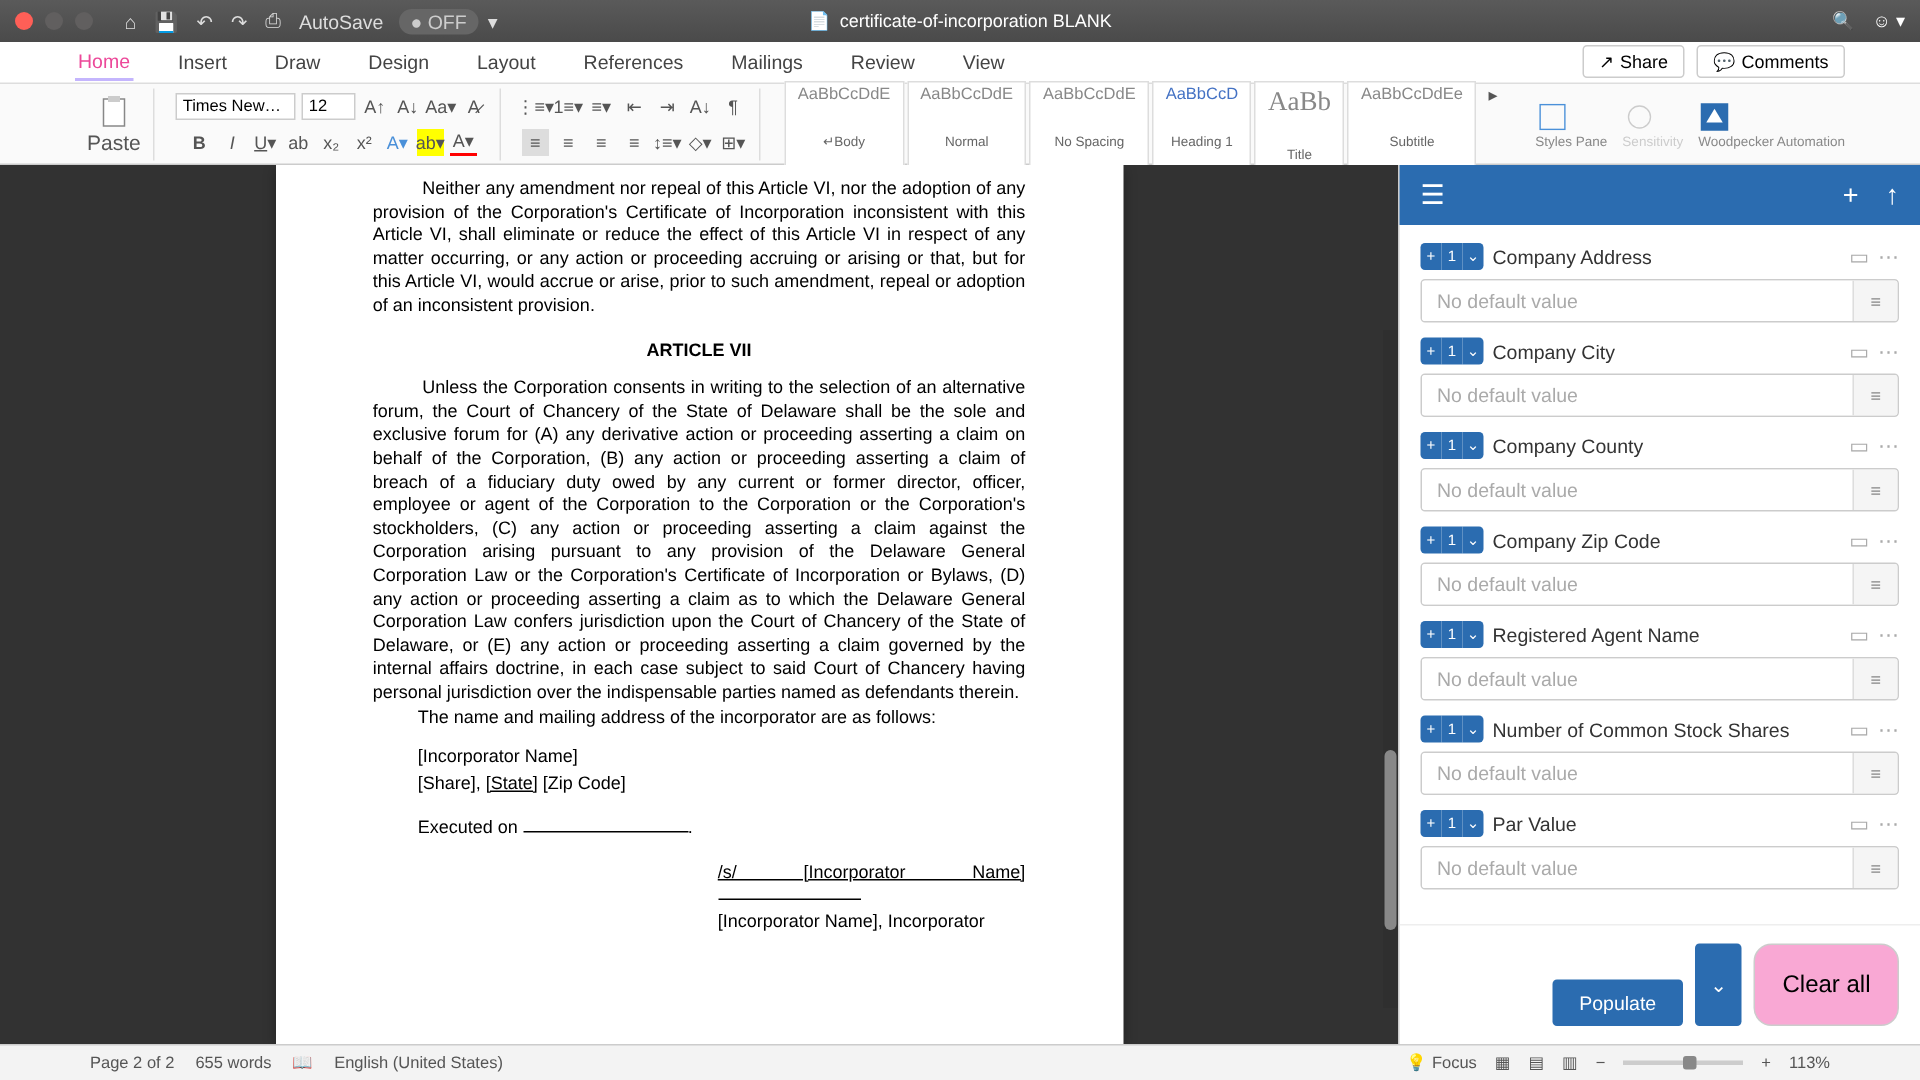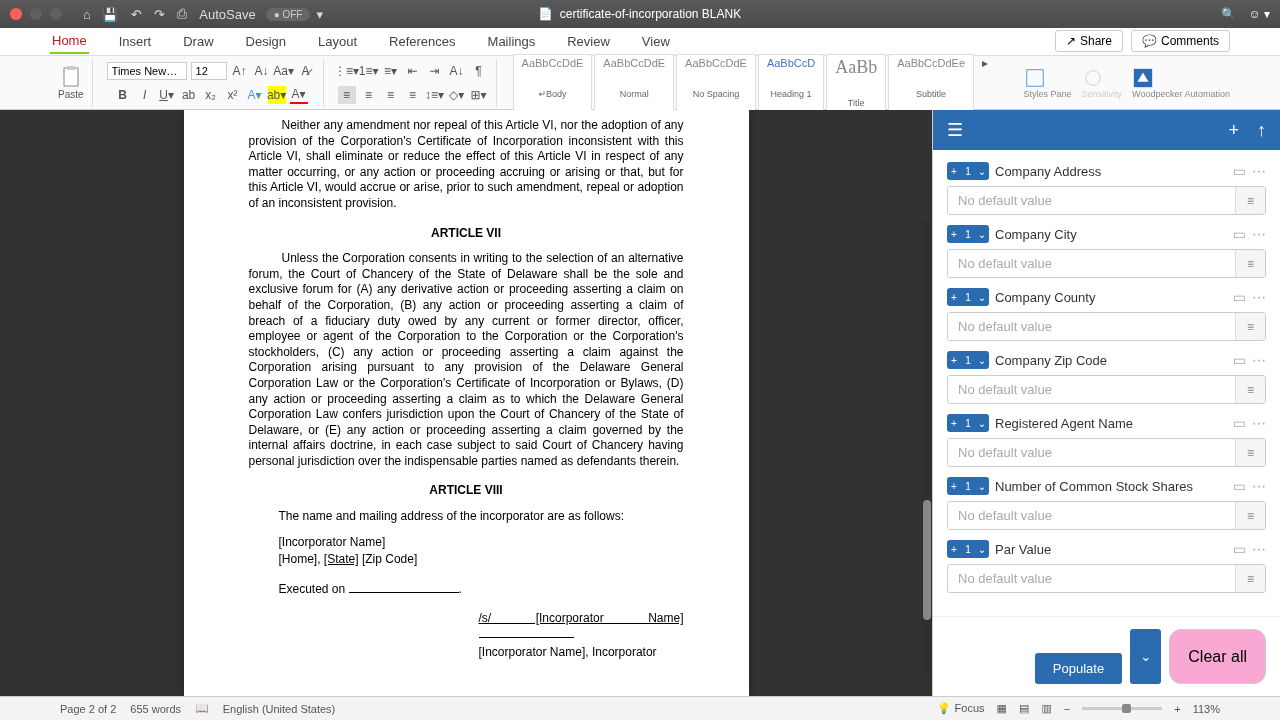--- a/index.html
+++ b/index.html
@@ -1,31 +1,31 @@
 <!DOCTYPE html>
 <html><head>
 <meta charset="utf-8">
 <style>
 * { margin:0; padding:0; box-sizing:border-box; font-family:-apple-system,BlinkMacSystemFont,"Segoe UI",sans-serif; }
 body { width:1280px; height:720px; background:#000; overflow:hidden; position:relative; }
 .titlebar { height:28px; background:linear-gradient(#5a5a5a,#4a4a4a); display:flex; align-items:center; padding:0 10px; color:#fff; font-size:12px; }
 .traffic { display:flex; gap:8px; margin-right:15px; }
 .traffic span { width:12px; height:12px; border-radius:50%; }
 .tbtn { color:#ddd; margin:0 6px; font-size:13px; }
-.autosave { background:#666; border-radius:10px; padding:1px 8px; font-size:10px; color:#ccc; margin-left:4px; }
+.autosave { background:#666; border-radius:10px; padding:1px 8px; font-size:13px; color:#ccc; margin-left:4px; }
 .title-center { position:absolute; left:50%; transform:translateX(-50%); display:flex; align-items:center; gap:6px; }
 .title-right { margin-left:auto; display:flex; gap:12px; align-items:center; }
 .ribbon-tabs { height:28px; background:#fff; display:flex; align-items:center; padding:0 50px; gap:28px; border-bottom:1px solid #ddd; }
 .ribbon-tabs span { font-size:13px; color:#444; padding:4px 2px; }
-.ribbon-tabs .active { color:#b91c1c; border-bottom:2px solid #84cc16; font-weight:500; }
+.ribbon-tabs .active { color:#ec4899; border-bottom:2px solid #c4b5fd; font-weight:500; }
 .ribbon-right { position:absolute; right:50px; top:30px; display:flex; gap:8px; }
 .ribbon-right button { background:#fff; border:1px solid #ccc; border-radius:3px; padding:3px 10px; font-size:12px; display:flex; align-items:center; gap:4px; }
 .ribbon { height:54px; background:#fafafa; display:flex; align-items:center; padding:0 50px; border-bottom:1px solid #ccc; gap:6px; }
 .rgroup { display:flex; flex-direction:column; align-items:center; border-right:1px solid #ddd; padding:0 8px; height:48px; justify-content:center; gap:6px; }
-.paste-btn { display:flex; flex-direction:column; align-items:center; font-size:10px; color:#555; }
+.paste-btn { display:flex; flex-direction:column; align-items:center; font-size:14px; color:#555; }
 .paste-btn svg { width:24px; height:24px; }
 .font-row { display:flex; gap:4px; align-items:center; }
 .font-sel { border:1px solid #ccc; font-size:11px; padding:2px 4px; width:80px; background:#fff; }
 .size-sel { border:1px solid #ccc; font-size:11px; padding:2px 4px; width:36px; background:#fff; }
 .ico { width:18px; height:18px; display:inline-flex; align-items:center; justify-content:center; font-size:12px; color:#555; }
 .styles-gallery { display:flex; gap:2px; margin-left:10px; }
 .style-item { border:1px solid #ddd; padding:2px 8px; text-align:center; background:#fff; min-width:60px; }
 .style-item .preview { font-size:11px; color:#888; }
 .style-item .label { font-size:9px; color:#666; margin-top:20px; }
 .style-item.heading .preview { color:#4472c4; }
@@ -220,25 +220,24 @@
       </div>
   </div>
 </div>
 
 <div class="workspace">
   <div class="doc-area">
     <div class="page">
       <p class="indent">Neither any amendment nor repeal of this Article VI, nor the adoption of any provision of the Corporation's Certificate of Incorporation inconsistent with this Article VI, shall eliminate or reduce the effect of this Article VI in respect of any matter occurring, or any action or proceeding accruing or arising or that, but for this Article VI, would accrue or arise, prior to such amendment, repeal or adoption of an inconsistent provision.</p>
       <h4>ARTICLE VII</h4>
       <p class="indent">Unless the Corporation consents in writing to the selection of an alternative forum, the Court of Chancery of the State of Delaware shall be the sole and exclusive forum for (A) any derivative action or proceeding asserting a claim on behalf of the Corporation, (B) any action or proceeding asserting a claim of breach of a fiduciary duty owed by any current or former director, officer, employee or agent of the Corporation to the Corporation or the Corporation's stockholders, (C) any action or proceeding asserting a claim against the Corporation arising pursuant to any provision of the Delaware General Corporation Law or the Corporation's Certificate of Incorporation or Bylaws, (D) any action or proceeding asserting a claim as to which the Delaware General Corporation Law confers jurisdiction upon the Court of Chancery of the State of Delaware, or (E) any action or proceeding asserting a claim governed by the internal affairs doctrine, in each case subject to said Court of Chancery having personal jurisdiction over the indispensable parties named as defendants therein.</p>
-      <h4>ARTICLE VIII</h4>
       <div class="a8-block">
         <p>The name and mailing address of the incorporator are as follows:</p>
         <p class="center" style="margin-top:10px">[Incorporator Name]</p>
-        <p class="center"><span>[Home], </span><span class="underline">[State]</span><span>  [Zip Code]</span></p>
+        <p class="center"><span>[Share], </span><span class="underline">[State]</span><span>  [Zip Code]</span></p>
         <p style="margin-top:14px"><span>Executed on </span><span style="border-bottom:1px solid #000;display:inline-block;width:110px"></span>.</p>
         <div style="margin-left:200px;margin-top:14px">
           <p><span class="underline">/s/ [Incorporator Name]</span><span class="sig-line" style="width:95px"></span></p>
           <p>[Incorporator Name], Incorporator</p>
         </div>
       </div>
 
     </div>
   </div>
   <div class="scroll-ind">

